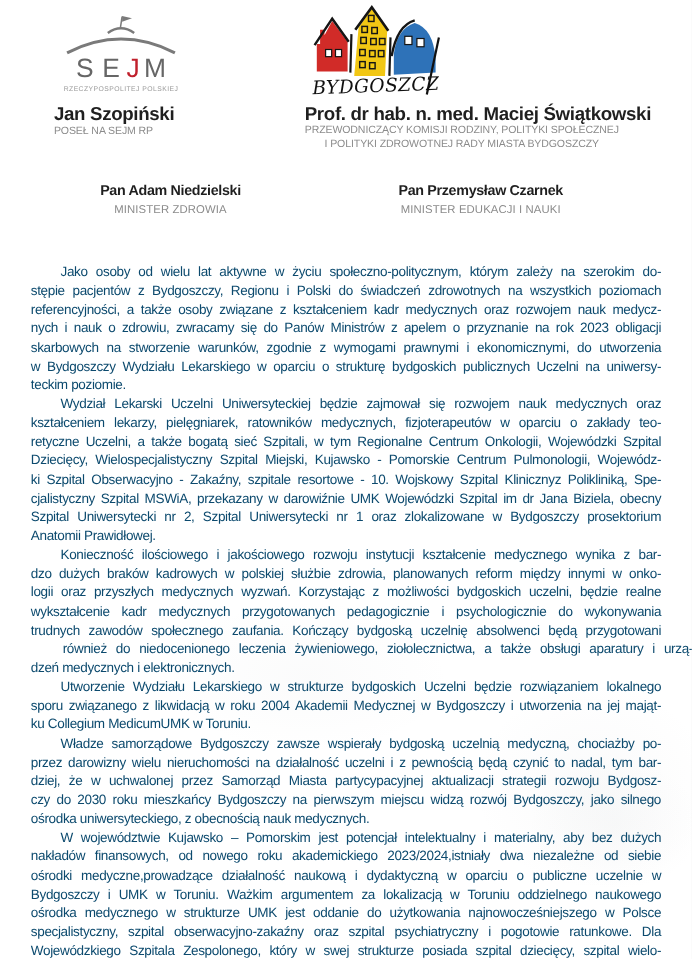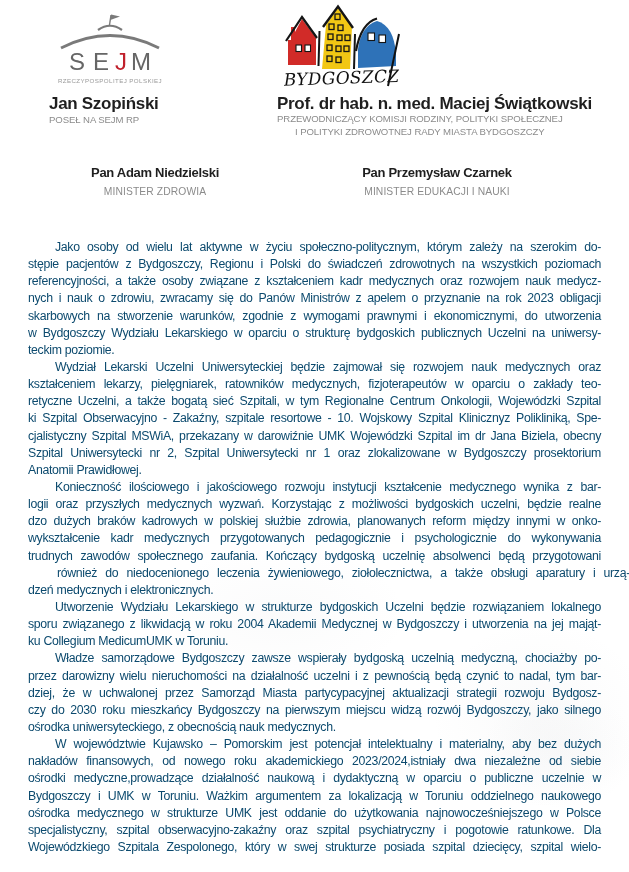--- a/index.html
+++ b/index.html
@@ -124,29 +124,30 @@
         <div class="ln"><span style="word-spacing: 3.12px;">referencyjności, a także osoby związane z kształceniem kadr medycznych oraz rozwojem nauk medycz-</span></div>
         <div class="ln"><span style="word-spacing: 2.86px;">nych i nauk o zdrowiu, zwracamy się do Panów Ministrów z apelem o przyznanie na rok 2023 obligacji</span></div>
         <div class="ln"><span style="word-spacing: 4.1px;">skarbowych na stworzenie warunków, zgodnie z wymogami prawnymi i ekonomicznymi, do utworzenia</span></div>
         <div class="ln"><span style="word-spacing: 3.07px;">w Bydgoszczy Wydziału Lekarskiego w oparciu o strukturę bydgoskich publicznych Uczelni na uniwersy-</span></div>
         <div class="ln plast"><span>teckim poziomie.</span></div>
       </div>
       <div class="para">
         <div class="ln first"><span style="word-spacing: 5.14px;">Wydział Lekarski Uczelni Uniwersyteckiej będzie zajmował się rozwojem nauk medycznych oraz</span></div>
         <div class="ln"><span style="word-spacing: 5.33px;">kształceniem lekarzy, pielęgniarek, ratowników medycznych, fizjoterapeutów w oparciu o zakłady teo-</span></div>
         <div class="ln"><span style="word-spacing: 2.86px;">retyczne Uczelni, a także bogatą sieć Szpitali, w tym Regionalne Centrum Onkologii, Wojewódzki Szpital</span></div>
+        <div class="ln"><span style="word-spacing: 3.6px;">Dziecięcy, Wielospecjalistyczny Szpital Miejski, Kujawsko - Pomorskie Centrum Pulmonologii, Wojewódz-</span></div>
         <div class="ln"><span style="word-spacing: 2.91px;">ki Szpital Obserwacyjno - Zakaźny, szpitale resortowe - 10. Wojskowy Szpital Klinicznyz Polikliniką, Spe-</span></div>
         <div class="ln"><span style="word-spacing: 2.11px;">cjalistyczny Szpital MSWiA, przekazany w darowiźnie UMK Wojewódzki Szpital im dr Jana Biziela, obecny</span></div>
         <div class="ln"><span style="word-spacing: 4.43px;">Szpital Uniwersytecki nr 2, Szpital Uniwersytecki nr 1 oraz zlokalizowane w Bydgoszczy prosektorium</span></div>
         <div class="ln plast"><span>Anatomii Prawidłowej.</span></div>
       </div>
       <div class="para">
         <div class="ln first"><span style="word-spacing: 4.64px;">Konieczność ilościowego i jakościowego rozwoju instytucji kształcenie medycznego wynika z bar-</span></div>
+        <div class="ln"><span style="word-spacing: 3.59px;">dzo dużych braków kadrowych w polskiej służbie zdrowia, planowanych reform między innymi w onko-</span></div>
         <div class="ln"><span style="word-spacing: 4.15px;">logii oraz przyszłych medycznych wyzwań. Korzystając z możliwości bydgoskich uczelni, będzie realne</span></div>
-        <div class="ln"><span style="word-spacing: 3.59px;">dzo dużych braków kadrowych w polskiej służbie zdrowia, planowanych reform między innymi w onko-</span></div>
         <div class="ln"><span style="word-spacing: 7.77px;">wykształcenie kadr medycznych przygotowanych pedagogicznie i psychologicznie do wykonywania</span></div>
         <div class="ln"><span style="word-spacing: 4.8px;">trudnych zawodów społecznego zaufania. Kończący bydgoską uczelnię absolwenci będą przygotowani</span></div>
         <div class="ln"><span style="word-spacing: 5.07px; margin-left: 29px;">również do niedocenionego leczenia żywieniowego, ziołolecznictwa, a także obsługi aparatury i urzą-</span></div>
         <div class="ln plast"><span>dzeń medycznych i elektronicznych.</span></div>
       </div>
       <div class="para">
         <div class="ln first"><span style="word-spacing: 4.3px;">Utworzenie Wydziału Lekarskiego w strukturze bydgoskich Uczelni będzie rozwiązaniem lokalnego</span></div>
         <div class="ln"><span style="word-spacing: 2.24px;">sporu związanego z likwidacją w roku 2004 Akademii Medycznej w Bydgoszczy i utworzenia na jej mająt-</span></div>
         <div class="ln plast"><span>ku Collegium MedicumUMK w Toruniu.</span></div>
       </div>

